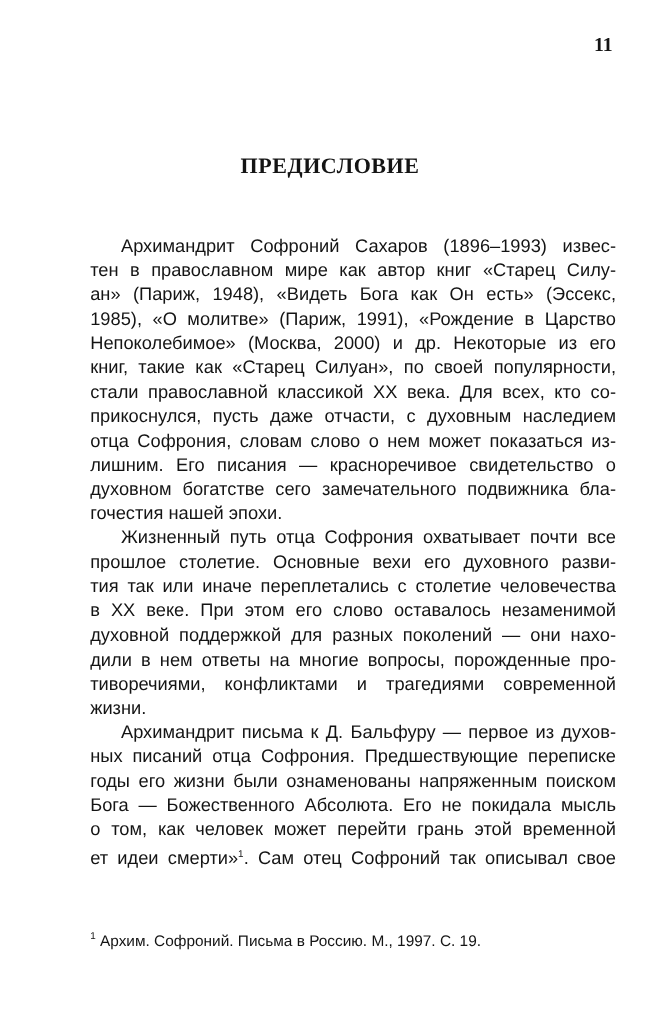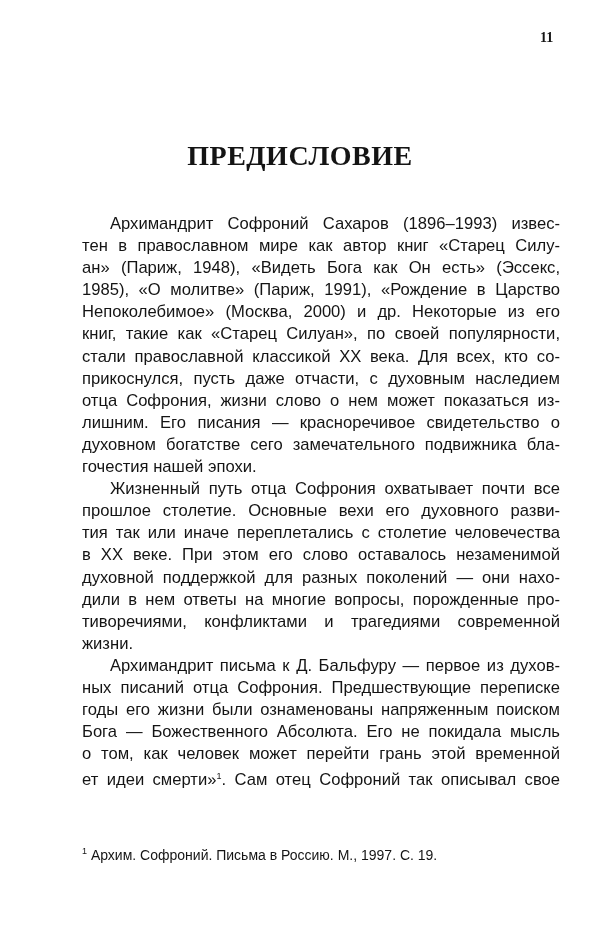--- a/index.html
+++ b/index.html
@@ -1,23 +1,23 @@
 <!DOCTYPE html>
 <html><head>
 <meta charset="utf-8">
 <style>
   html, body { margin: 0; padding: 0; background: #ffffff; }
   body { width: 600px; height: 927px; position: relative; overflow: hidden; color: #141414; }
   .page-number {
     position: absolute; left: 540px; top: 30px;
-    font-family: "Liberation Serif", serif; font-size: 14px; font-weight: bold;
+    font-family: "Liberation Serif", serif; font-size: 18px; font-weight: bold;
   }
   .title {
     position: absolute; left: 0; width: 600px; top: 140px; text-align: center;
-    font-family: "Liberation Serif", serif; font-weight: bold; font-size: 28px; letter-spacing: 0.5px;
+    font-family: "Liberation Serif", serif; font-weight: bold; font-size: 20px; letter-spacing: 0.5px;
   }
   .body {
     position: absolute; left: 82px; top: 213px; width: 478px;
     font-family: "Liberation Sans", sans-serif; font-size: 16.6px;
   }
   .line { height: 22.1px; line-height: 22.1px; white-space: nowrap; text-align: justify; text-align-last: justify; }
   .line.last { text-align-last: left; }
   .line.indent { padding-left: 28px; }
   .footnote {
     position: absolute; left: 82px; top: 846px;
@@ -33,21 +33,21 @@
 
 <div class="body">
   <div class="line indent">Архимандрит Софроний Сахаров (1896–1993) извес-</div>
   <div class="line">тен в православном мире как автор книг «Старец Силу-</div>
   <div class="line">ан» (Париж, 1948), «Видеть Бога как Он есть» (Эссекс,</div>
   <div class="line">1985), «О молитве» (Париж, 1991), «Рождение в Царство</div>
   <div class="line">Непоколебимое» (Москва, 2000) и др. Некоторые из его</div>
   <div class="line">книг, такие как «Старец Силуан», по своей популярности,</div>
   <div class="line">стали православной классикой XX века. Для всех, кто со-</div>
   <div class="line">прикоснулся, пусть даже отчасти, с духовным наследием</div>
-  <div class="line">отца  Софрония, жизни слово о нем может показаться из-</div>
+  <div class="line">отца  Софрония, словам слово о нем может показаться из-</div>
   <div class="line">лишним. Его писания — красноречивое свидетельство о</div>
   <div class="line">духовном богатстве сего замечательного подвижника бла-</div>
   <div class="line last">гочестия нашей эпохи.</div>
   <div class="line indent">Жизненный путь отца  Софрония охватывает почти все</div>
   <div class="line">прошлое столетие. Основные вехи его духовного разви-</div>
   <div class="line">тия так или иначе переплетались с столетие человечества</div>
   <div class="line">в XX веке. При этом его слово оставалось незаменимой</div>
   <div class="line">духовной поддержкой для разных поколений — они нахо-</div>
   <div class="line">дили в нем ответы на многие вопросы, порожденные про-</div>
   <div class="line">тиворечиями, конфликтами и трагедиями современной</div>

